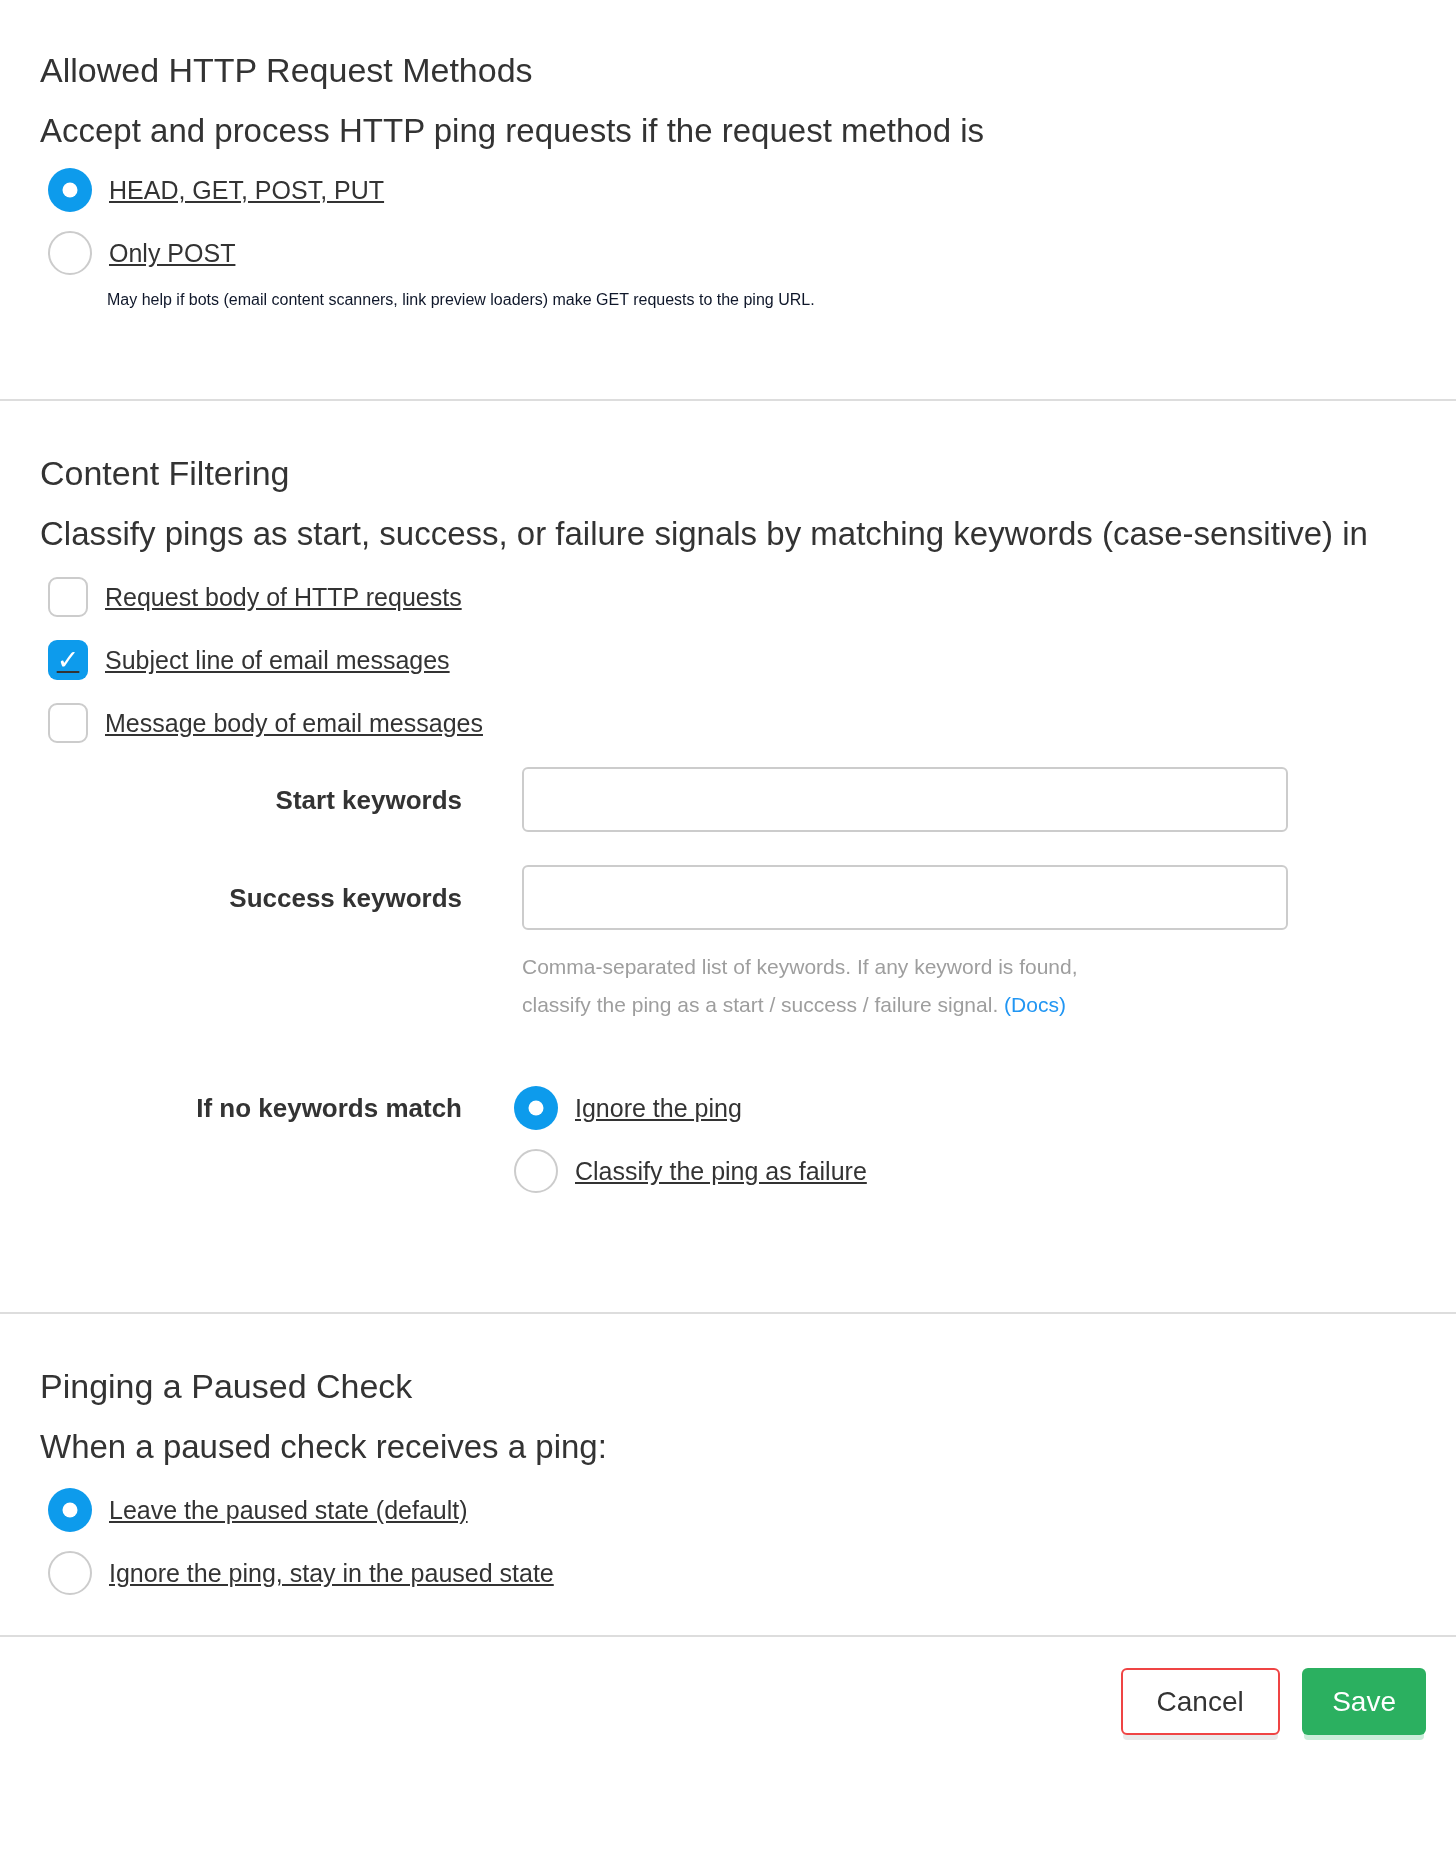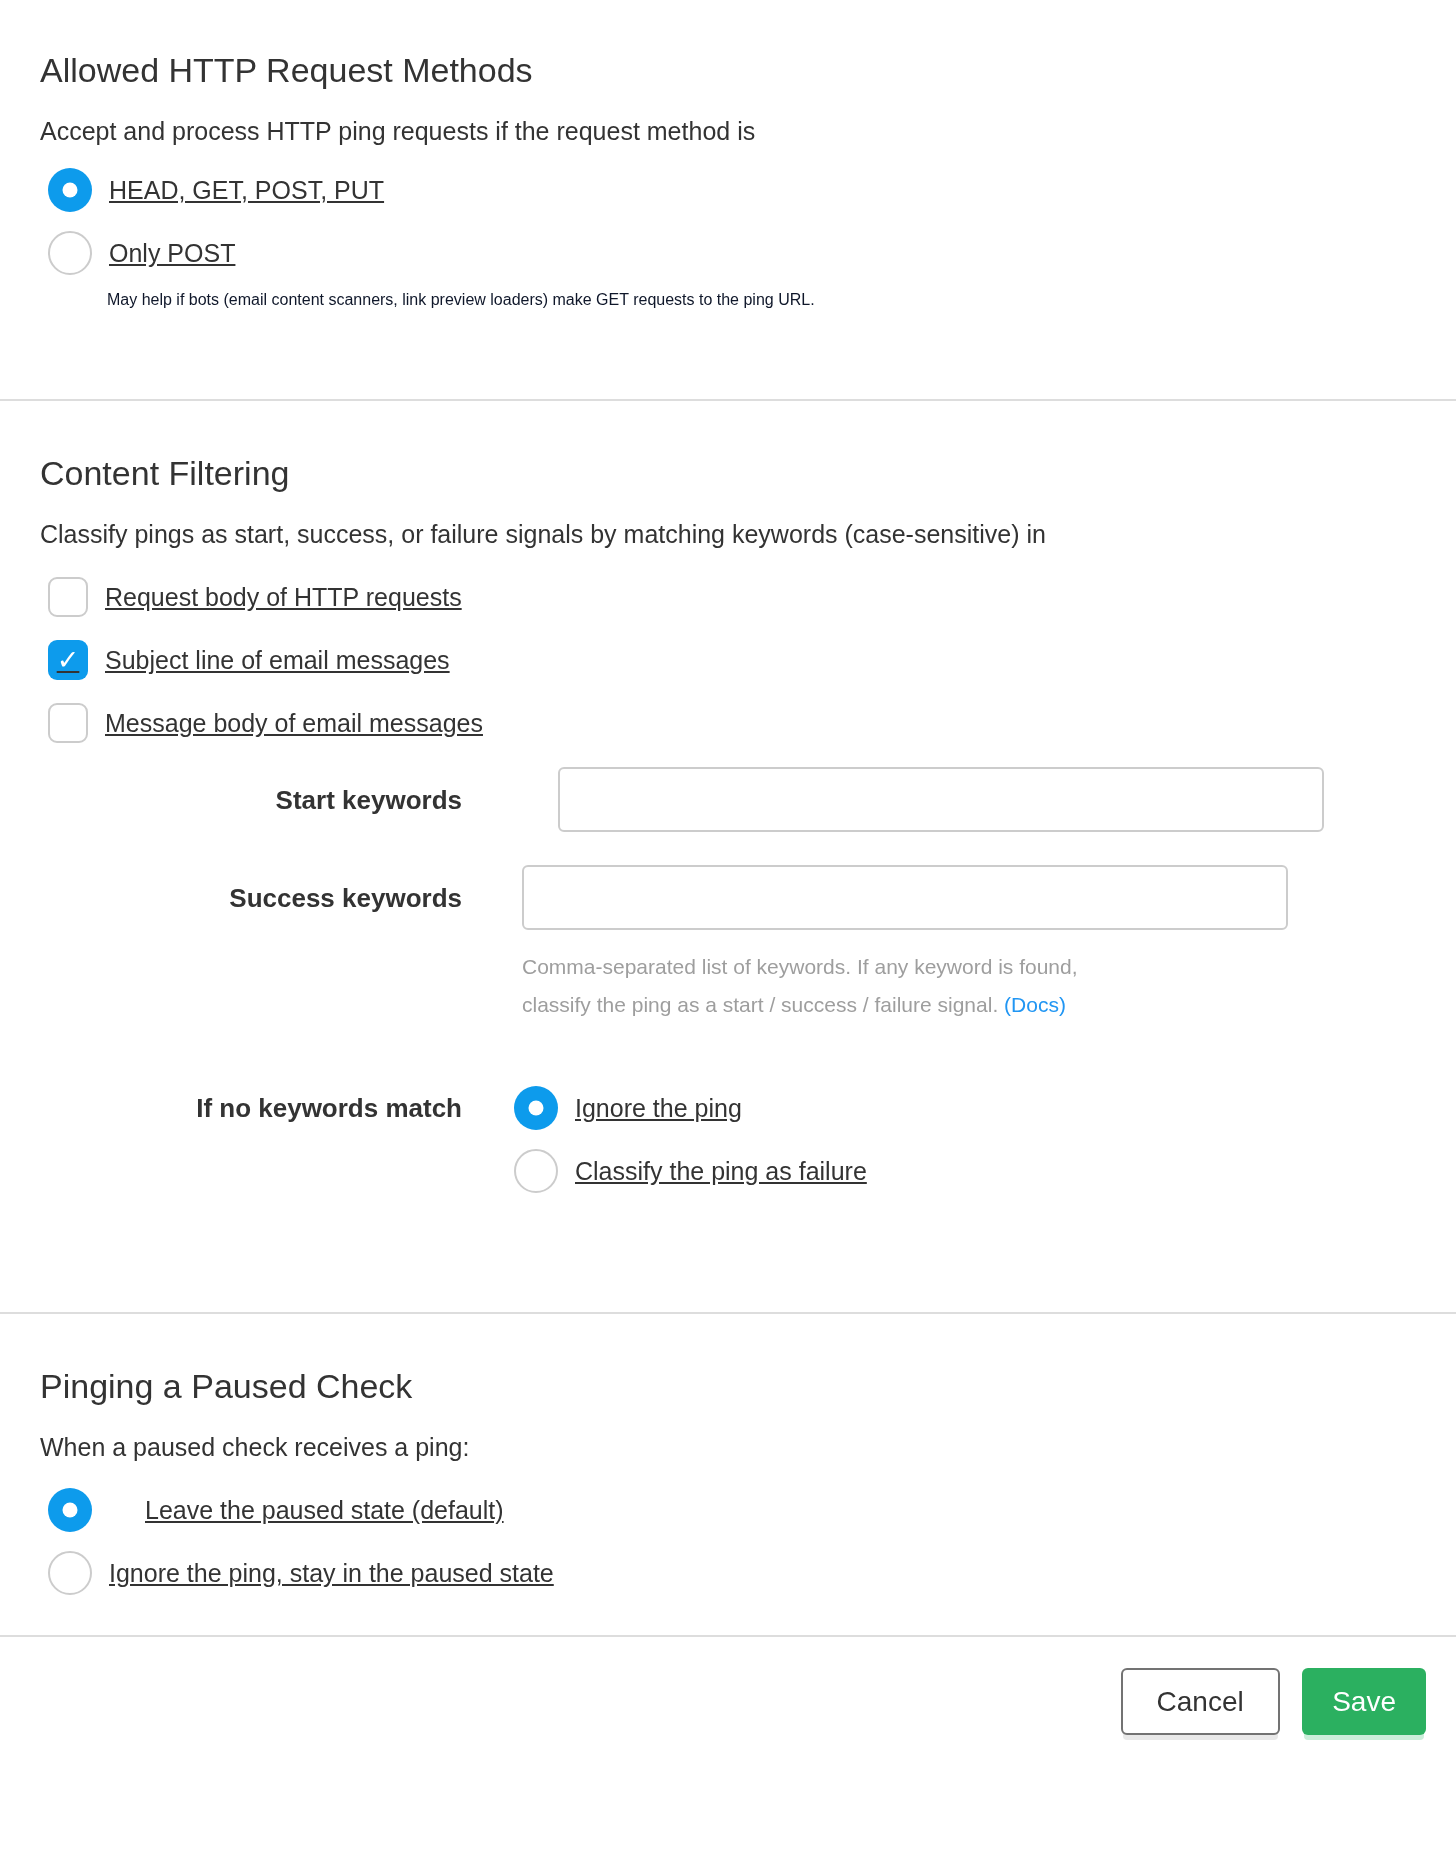--- a/index.html
+++ b/index.html
@@ -18,36 +18,36 @@
     font-size: 34px;
     font-weight: 400;
     line-height: 40px;
     color: #333333;
   }
   .pt50 { padding-top: 50px; }
   .pt52 { padding-top: 52px; }
 
   .subtitle {
     margin: 24px 0 0 0;
-    font-size: 25px;
+    font-size: 33px;
     line-height: 34px;
     color: #333333;
   }
 
   
   .opt-row {
     display: flex;
     align-items: center;
     padding-left: 8px;
     text-decoration: underline;
   }
   .mt19 { margin-top: 19px; }
   .mt20 { margin-top: 20px; }
   .mt23 { margin-top: 23px; }
-  .mt24 { margin-top: 24px; gap: 36px; }
+  .mt24 { margin-top: 24px; }
   .mt26 { margin-top: 26px; }
   .mt32 { margin-top: 32px; }
   .mt33 { margin-top: 33px; }
   .mt62 { margin-top: 62px; }
 
   .radio {
     width: 44px; height: 44px;
     border-radius: 50%;
     border: 2px solid #cccccc;
     background: #ffffff;
@@ -157,21 +157,21 @@
     display: inline-block;
     height: 67px;
     font-size: 28px;
     font-family: inherit;
     border-radius: 6px;
     cursor: pointer;
     vertical-align: top;
   }
   .btn-cancel {
     background: #ffffff;
-    border: 2px solid #737373;
+    border: 2px solid #ef4444;
     color: #333333;
     padding: 0 34px;
     box-shadow: 0 7px 0 -2px #e9e9e9;
   }
   .btn-save {
     background: #2bb060;
     border: none;
     color: #ffffff;
     padding: 0 30px;
     margin-left: 18px;

